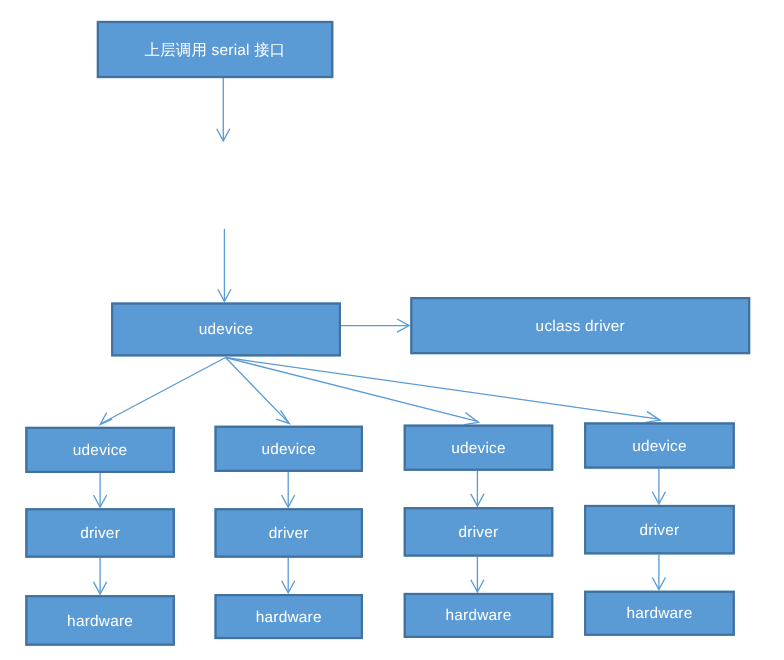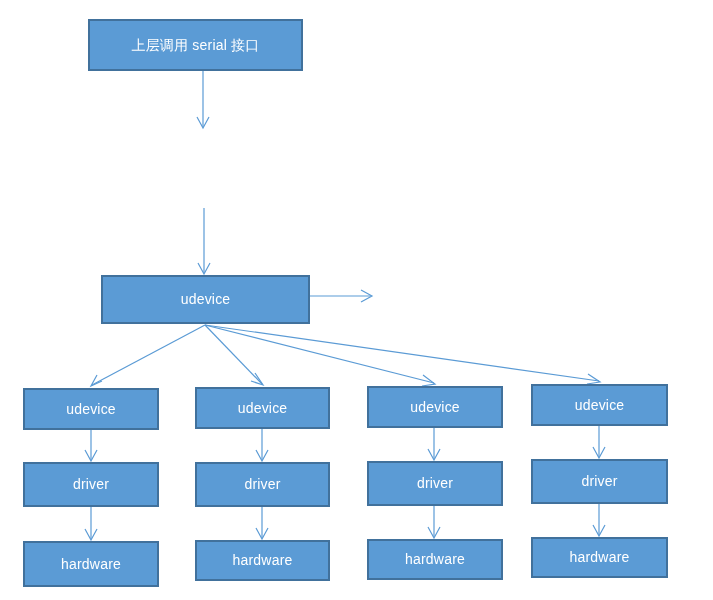--- a/index.html
+++ b/index.html
@@ -163,20 +163,25 @@
       </span>
   </div>
 
 
   <div class="node" id="n-uclass">
     <span class="lines">
         <span class="l1">udevice</span>
       </span>
   </div>
 
+  <div class="node" id="n-ucdrv">
+    <span class="lines">
+        <span class="l1">uclass driver</span>
+      </span>
+  </div>
 
   <div class="node" id="n-udev-1">
     <span class="lines">
         <span class="l1">udevice</span>
       </span>
   </div>
   <div class="node" id="n-drv-1">
     <span class="lines">
         <span class="l1">driver</span>
       </span>

